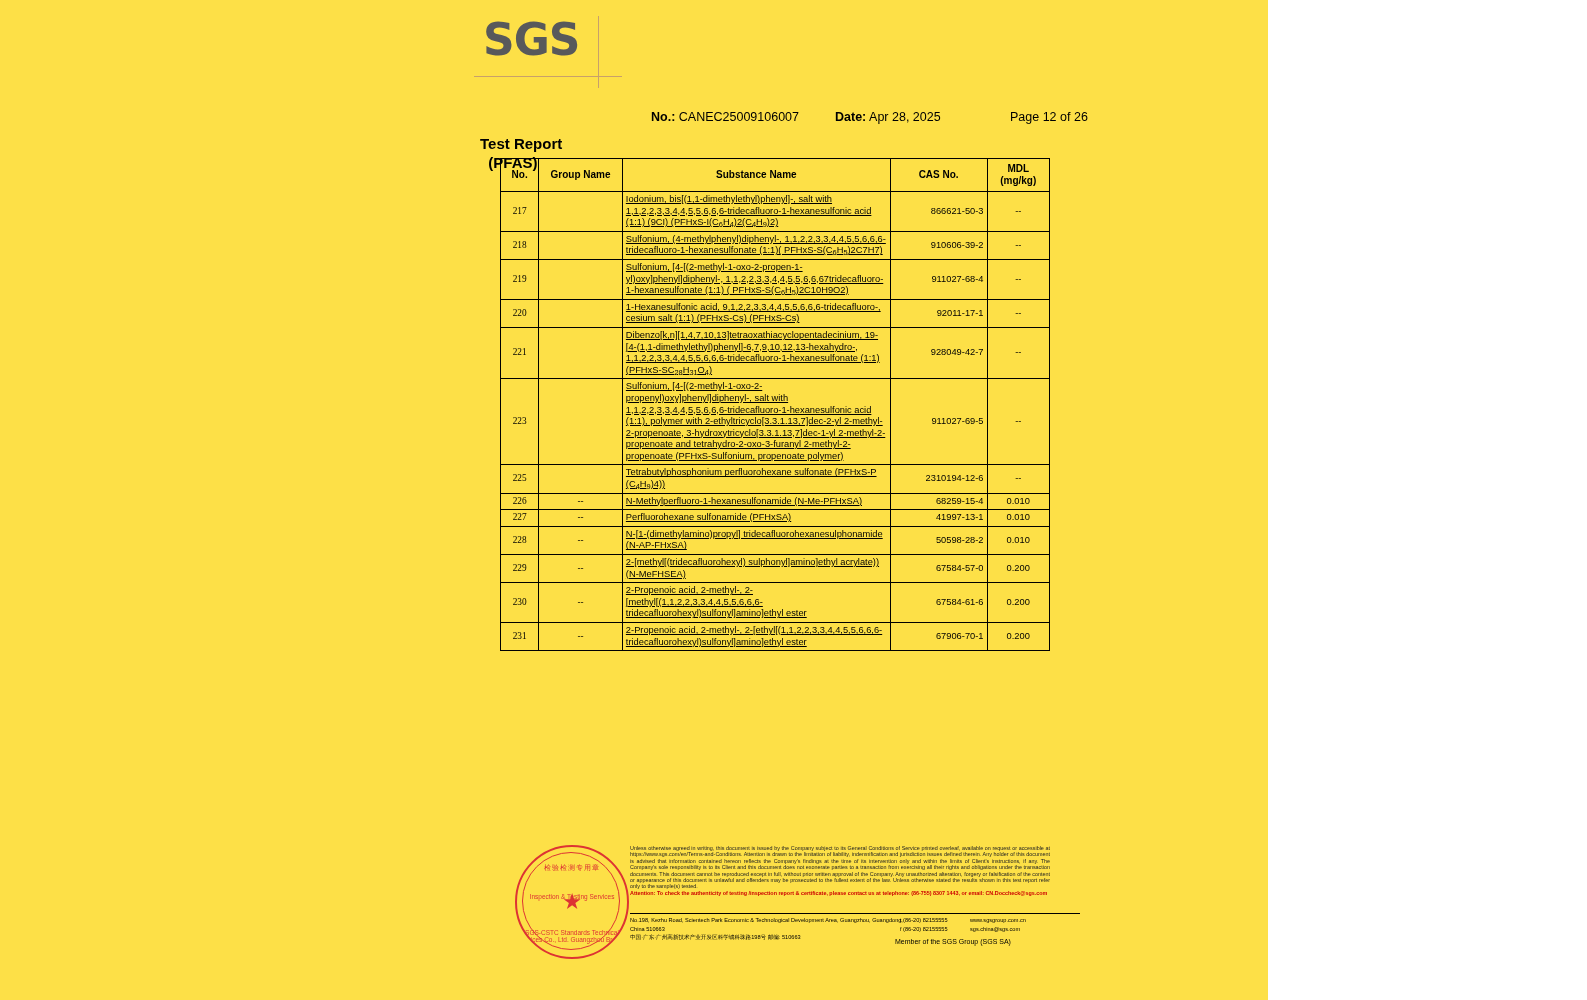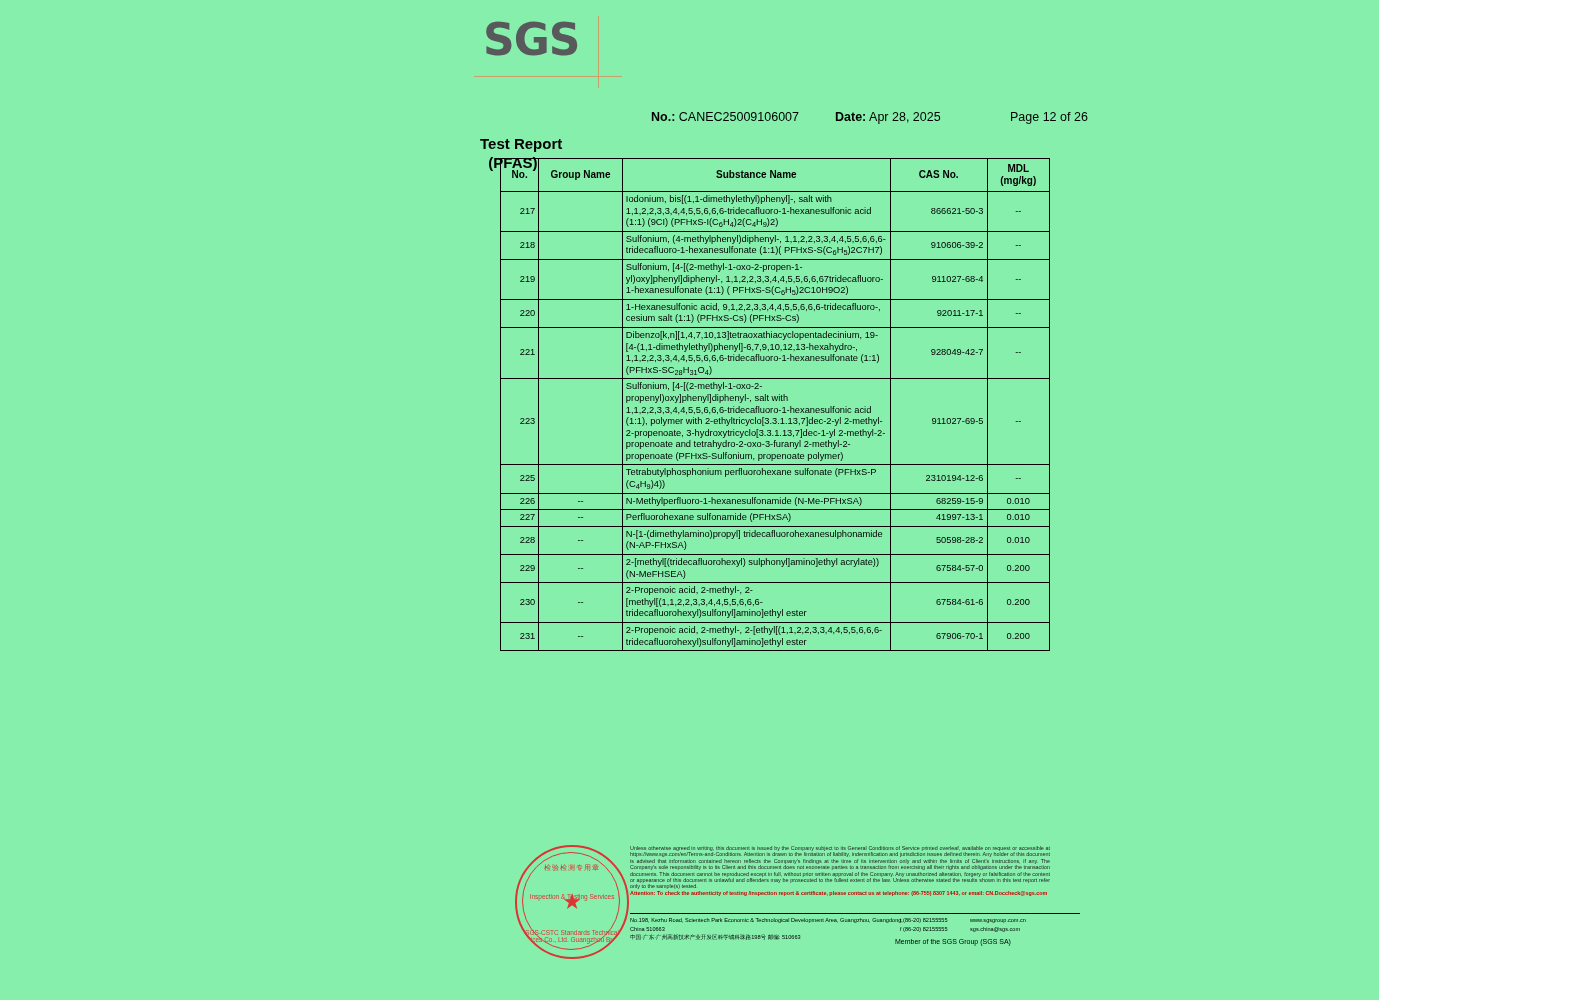--- a/index.html
+++ b/index.html
@@ -11,23 +11,23 @@
     width: 1587px;
     height: 1000px;
     font-family: "Liberation Sans", sans-serif;
     color: #000;
     position: relative;
     overflow: hidden;
   }
   .page {
     position: absolute;
     left: 0; top: 0;
-    width: 1379px;
+    width: 1268px;
     height: 1000px;
-    background: #86efac;
+    background: #fde047;
   }
   
   .logo-wrap {
     position: absolute;
     left: 480px;
     top: 14px;
     width: 150px;
     height: 70px;
   }
   .logo-text {
@@ -105,23 +105,23 @@
     font-size: 10px;
     line-height: 12px;
     padding: 4px 2px;
   }
   col.c-no    { width: 38px; }
   col.c-group { width: 83px; }
   col.c-sub   { width: 266px; }
   col.c-cas   { width: 96px; }
   col.c-mdl   { width: 62px; }
 
-  td.no   { text-align: right; }
+  td.no   { text-align: center; font-family: Liberation Serif, serif; }
   td.grp  { text-align: center; }
-  td.sub  { text-align: left; }
+  td.sub  { text-align: left; text-decoration: underline; }
   td.cas  { text-align: right; }
   td.mdl  { text-align: center; }
 
   sub { font-size: 7.4px; vertical-align: baseline; position: relative; top: 2px; }
 
   
   .footer {
     position: absolute;
     left: 500px;
     top: 845px;
@@ -317,21 +317,21 @@
           <td class="no">225</td>
           <td class="grp"></td>
           <td class="sub">Tetrabutylphosphonium perfluorohexane sulfonate (PFHxS-P (C<sub>4</sub>H<sub>9</sub>)4))</td>
           <td class="cas">2310194-12-6</td>
           <td class="mdl">--</td>
         </tr>
         <tr>
           <td class="no">226</td>
           <td class="grp">--</td>
           <td class="sub">N-Methylperfluoro-1-hexanesulfonamide (N-Me-PFHxSA)</td>
-          <td class="cas">68259-15-9</td>
+          <td class="cas">68259-15-4</td>
           <td class="mdl">0.010</td>
         </tr>
         <tr>
           <td class="no">227</td>
           <td class="grp">--</td>
           <td class="sub">Perfluorohexane sulfonamide (PFHxSA)</td>
           <td class="cas">41997-13-1</td>
           <td class="mdl">0.010</td>
         </tr>
         <tr>

